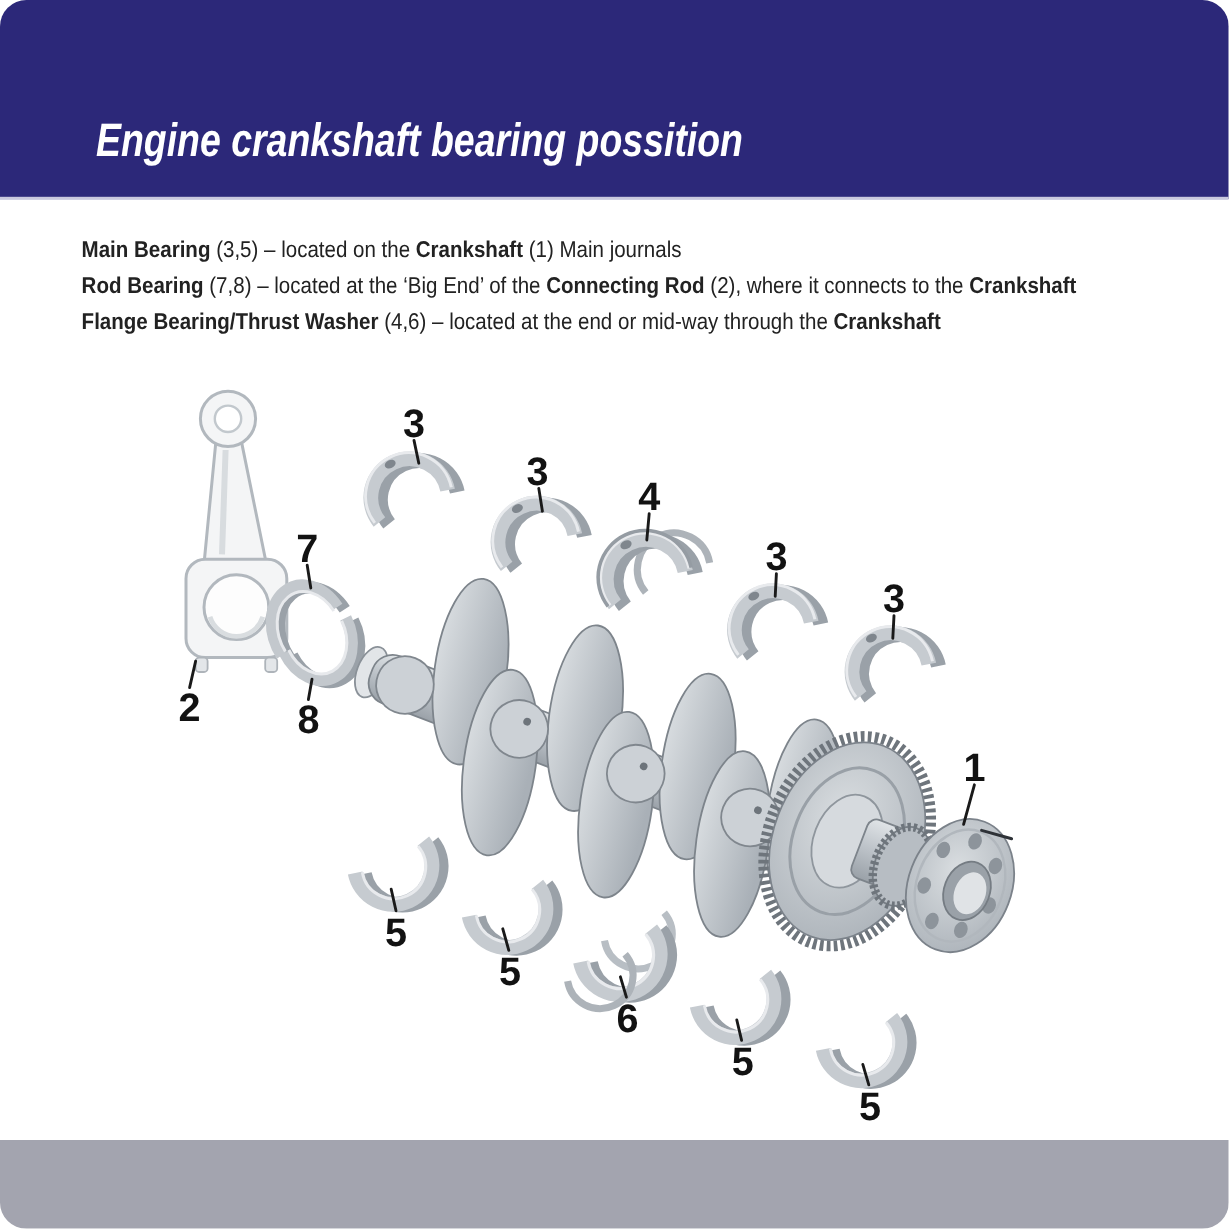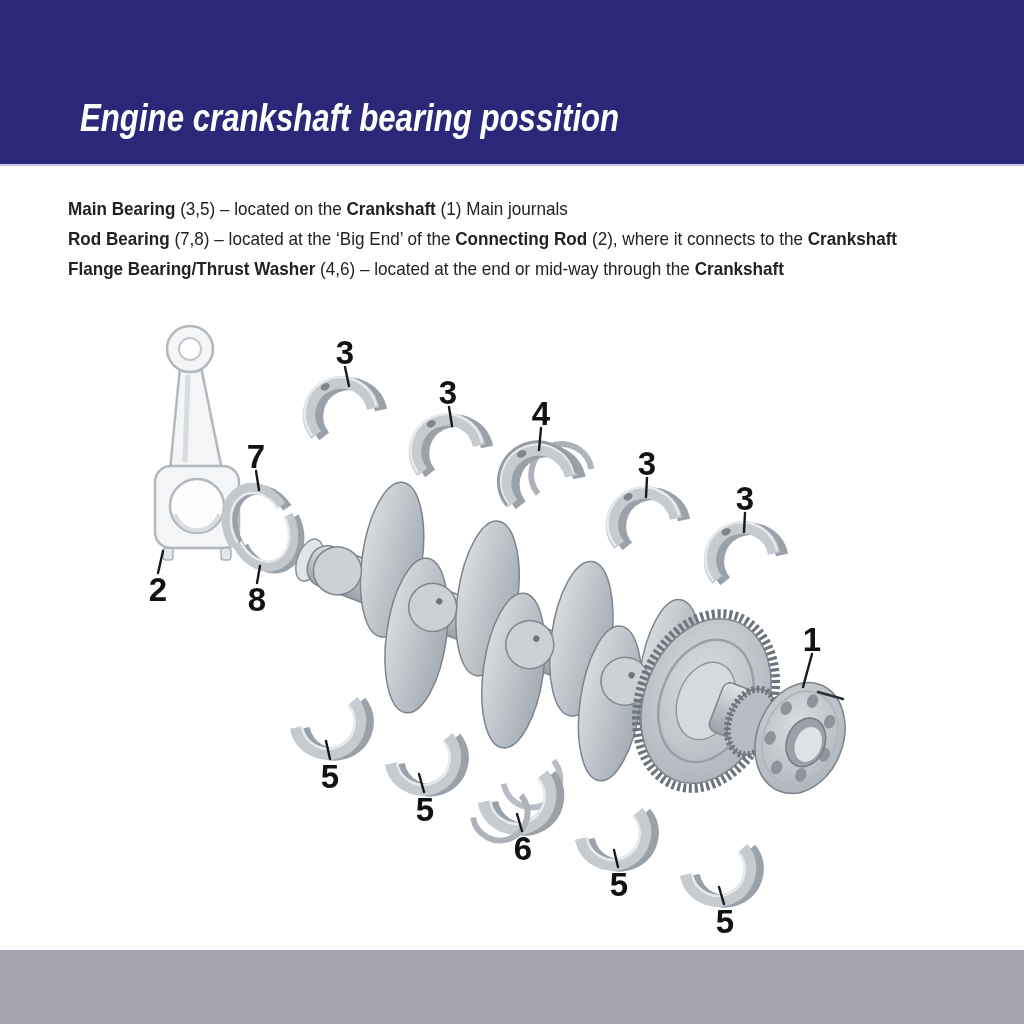--- a/index.html
+++ b/index.html
@@ -1,17 +1,17 @@
 <!DOCTYPE html>
 <html><head>
 <meta charset="utf-8">
 <style>
   html,body{margin:0;padding:0;background:#ffffff;}
   .page{position:relative;width:1024px;height:1024px;overflow:hidden;background:#ffffff;
-        font-family:"Liberation Sans",sans-serif;}
+        font-family:"Liberation Sans",sans-serif;border-radius:22px;}
   
   .banner{position:absolute;left:0;top:0;width:1024px;height:164px;background:#2c2879;
           border-bottom:2px solid #c9c8de;}
   .banner h1{position:absolute;left:80px;top:96px;margin:0;color:#ffffff;
              font-size:39px;font-weight:bold;font-style:italic;white-space:nowrap;
              transform:scaleX(0.80);transform-origin:left top;letter-spacing:0px;}
   
   .desc{position:absolute;left:68px;top:194px;color:#222222;font-size:19px;
         transform:scaleX(0.90);transform-origin:left top;}
   .desc p{margin:0;line-height:30px;white-space:nowrap;}

